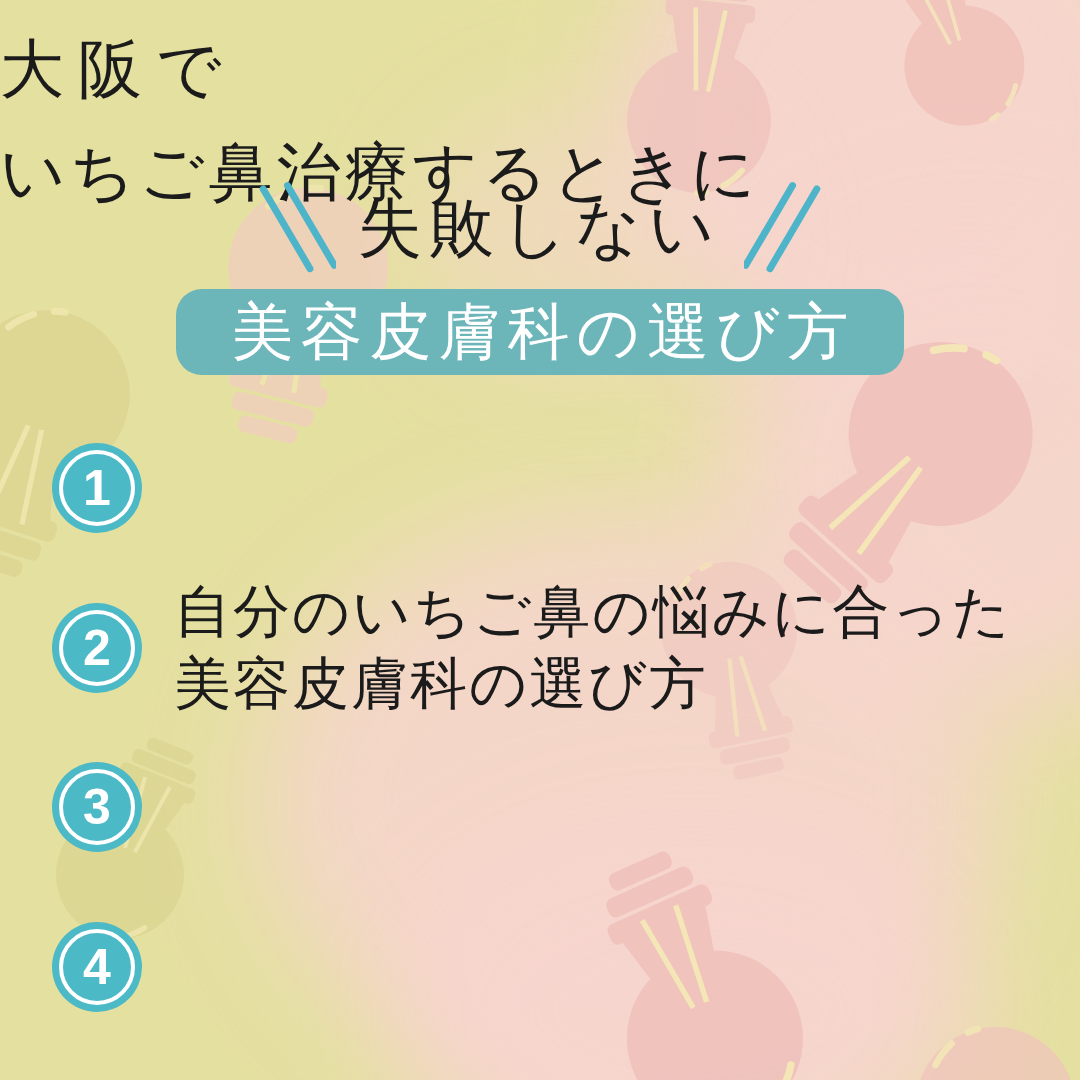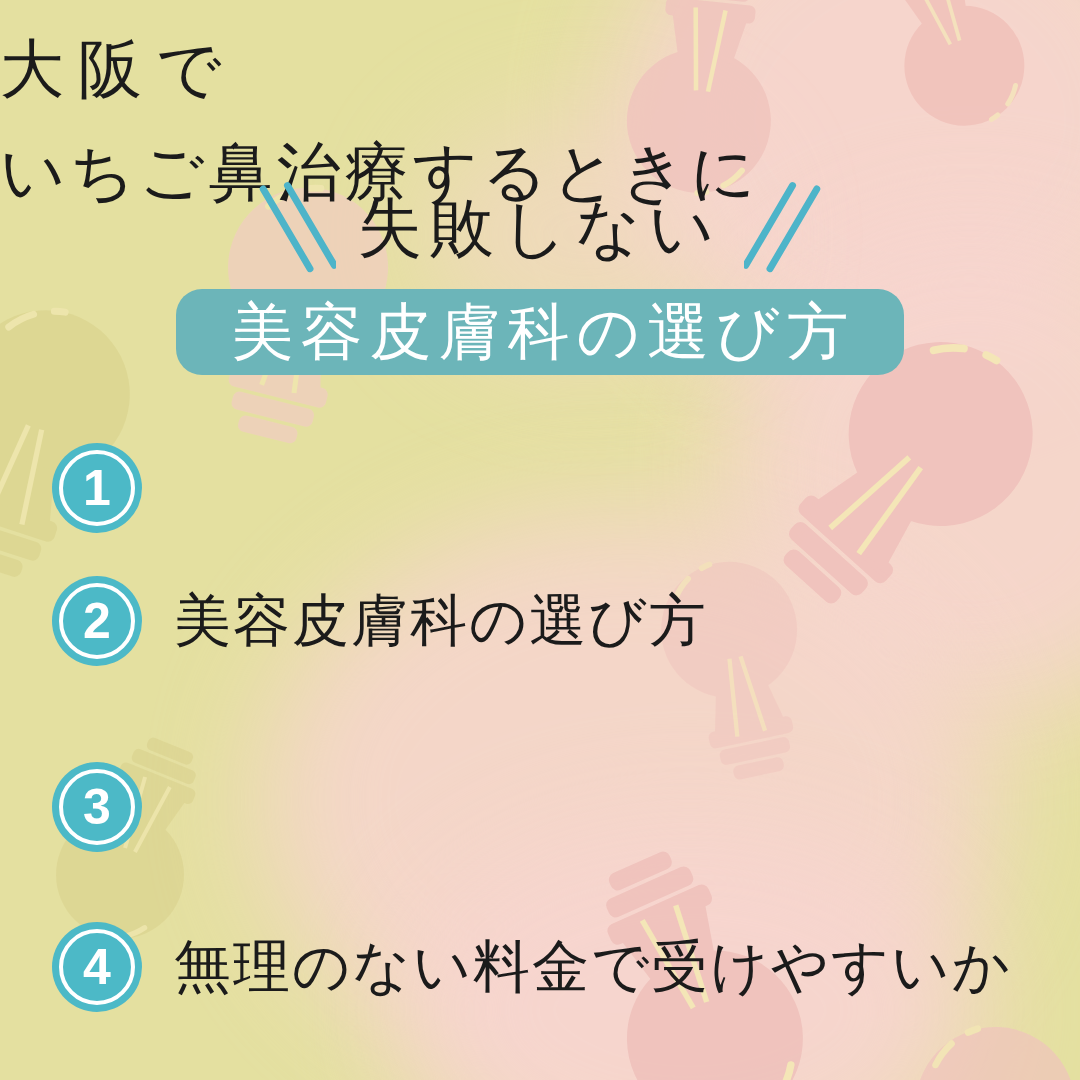--- a/index.html
+++ b/index.html
@@ -142,34 +142,31 @@
       <div class="badge">
         <span class="badge-number">1</span>
       </div>
     </div>
 
     <div class="item item-2">
       <div class="badge">
         <span class="badge-number">2</span>
       </div>
       <div class="item-text">
+        <div>自分のいちご鼻の悩みに合った</div>
         <div>美容皮膚科の選び方</div>
       </div>
     </div>
 
     <div class="item item-3">
       <div class="badge">
         <span class="badge-number">3</span>
       </div>
     </div>
 
     <div class="item item-4">
       <div class="badge">
         <span class="badge-number">4</span>
       </div>
-      <div class="item-text">
-        <div>無理のない料金で受けやすいか</div>
-        <div></div>
-      </div>
     </div>
 
   </div>
 </div>
 
 </body></html>

